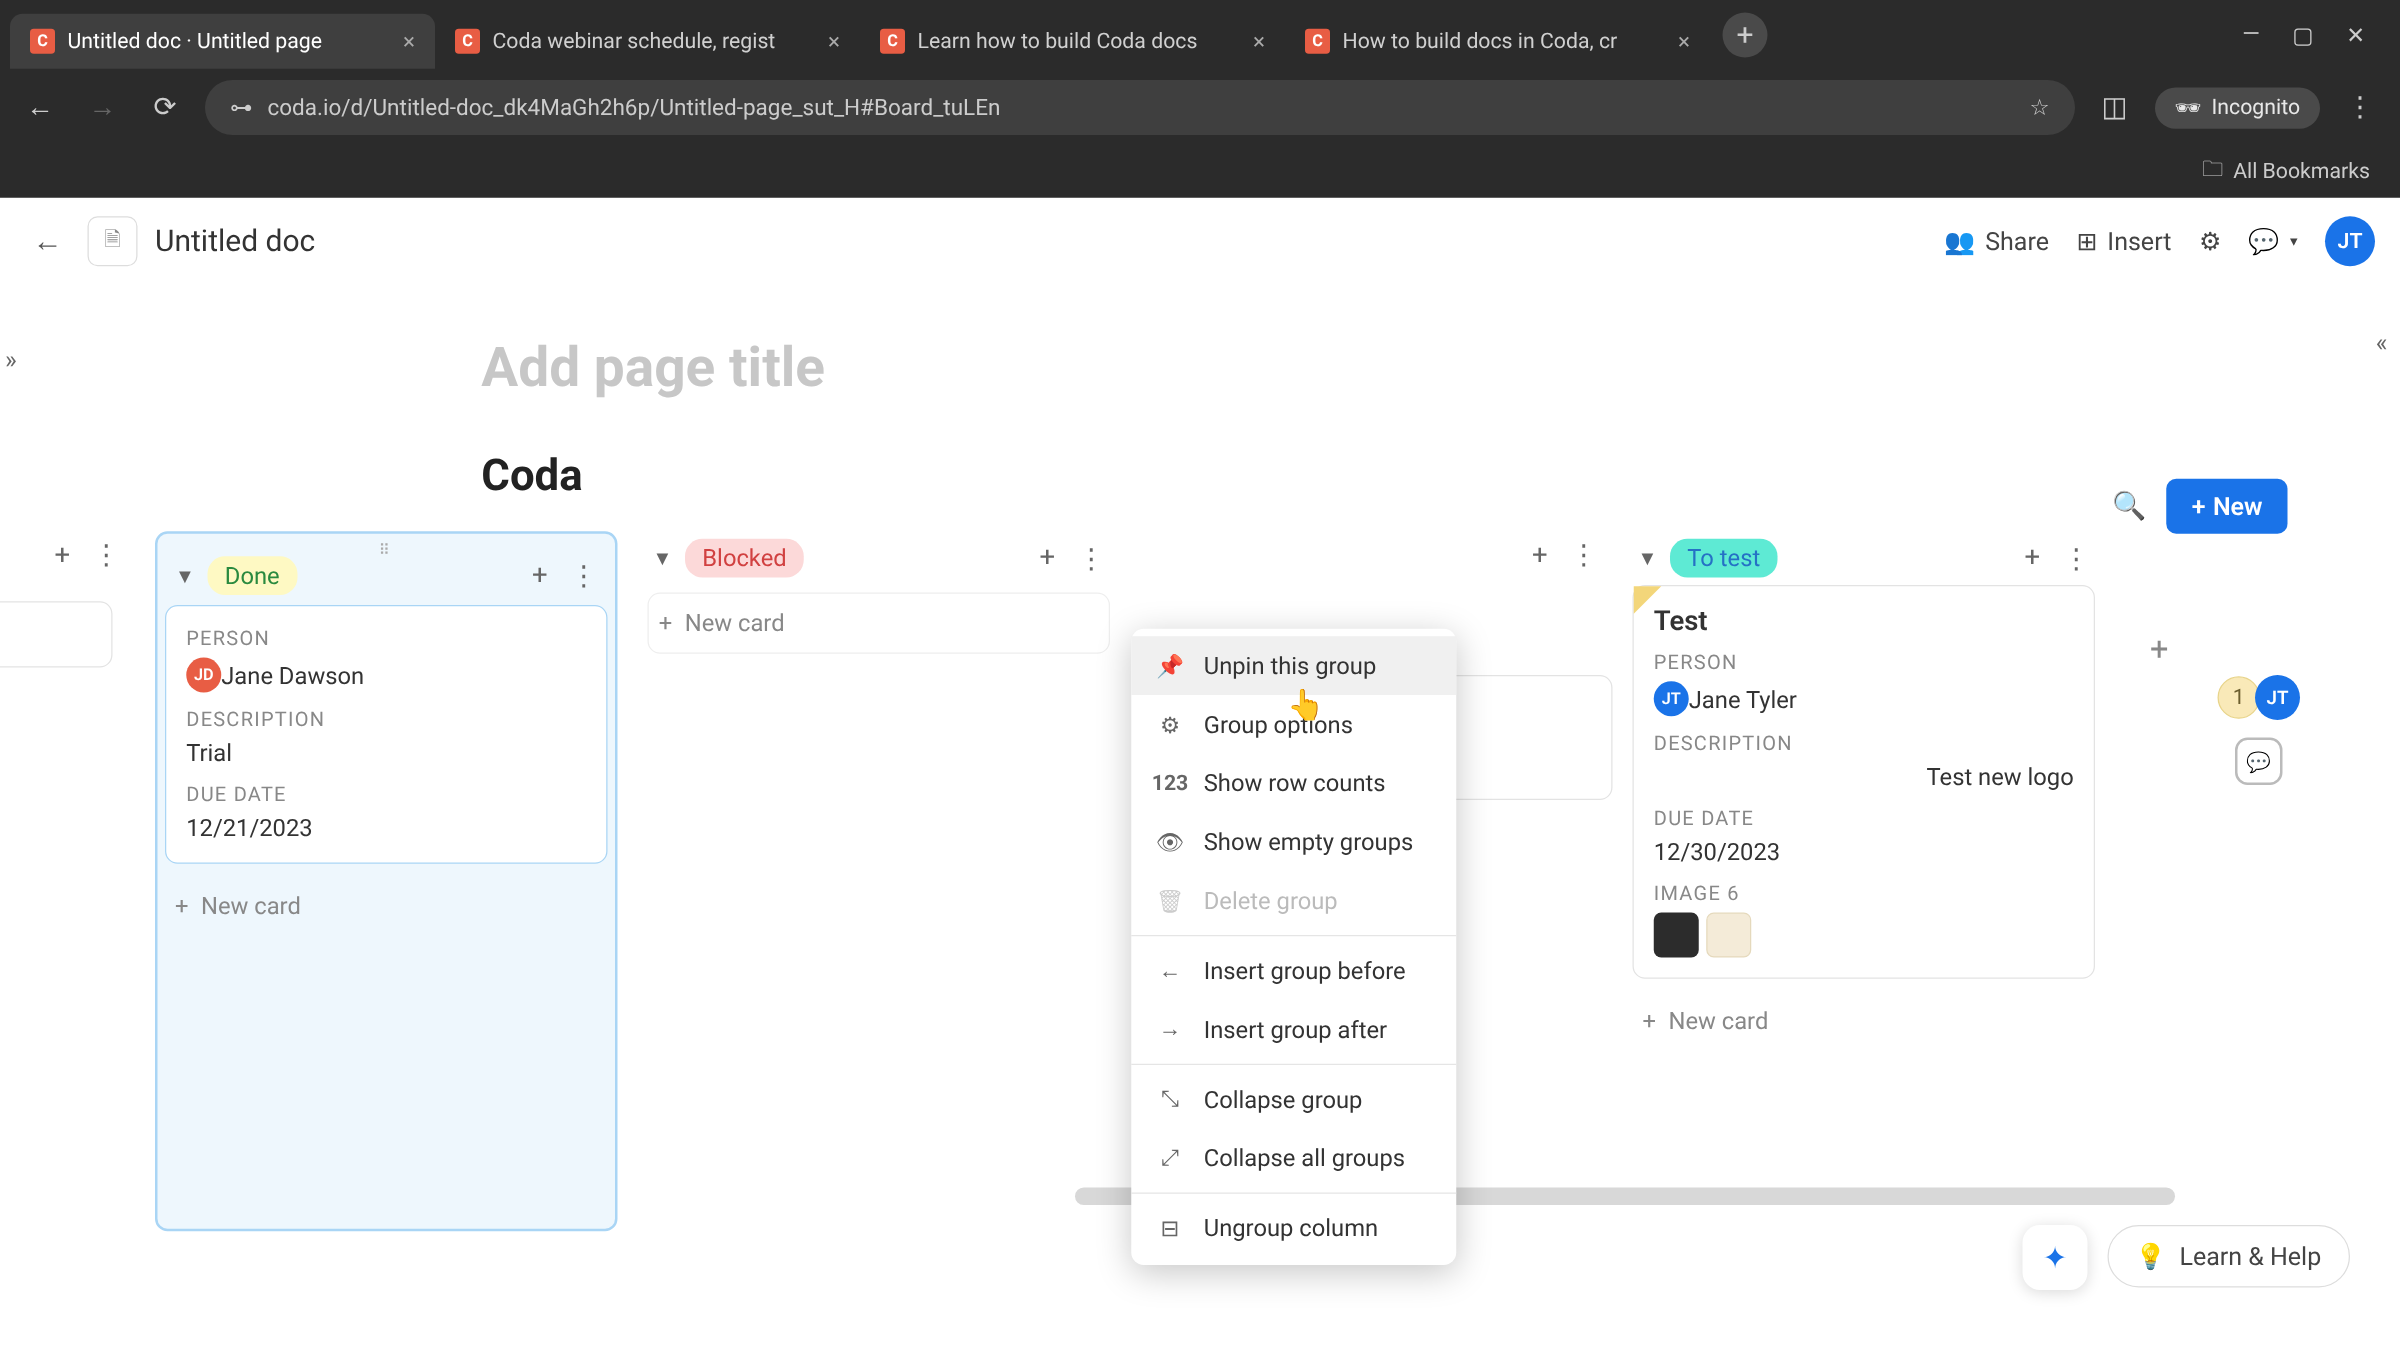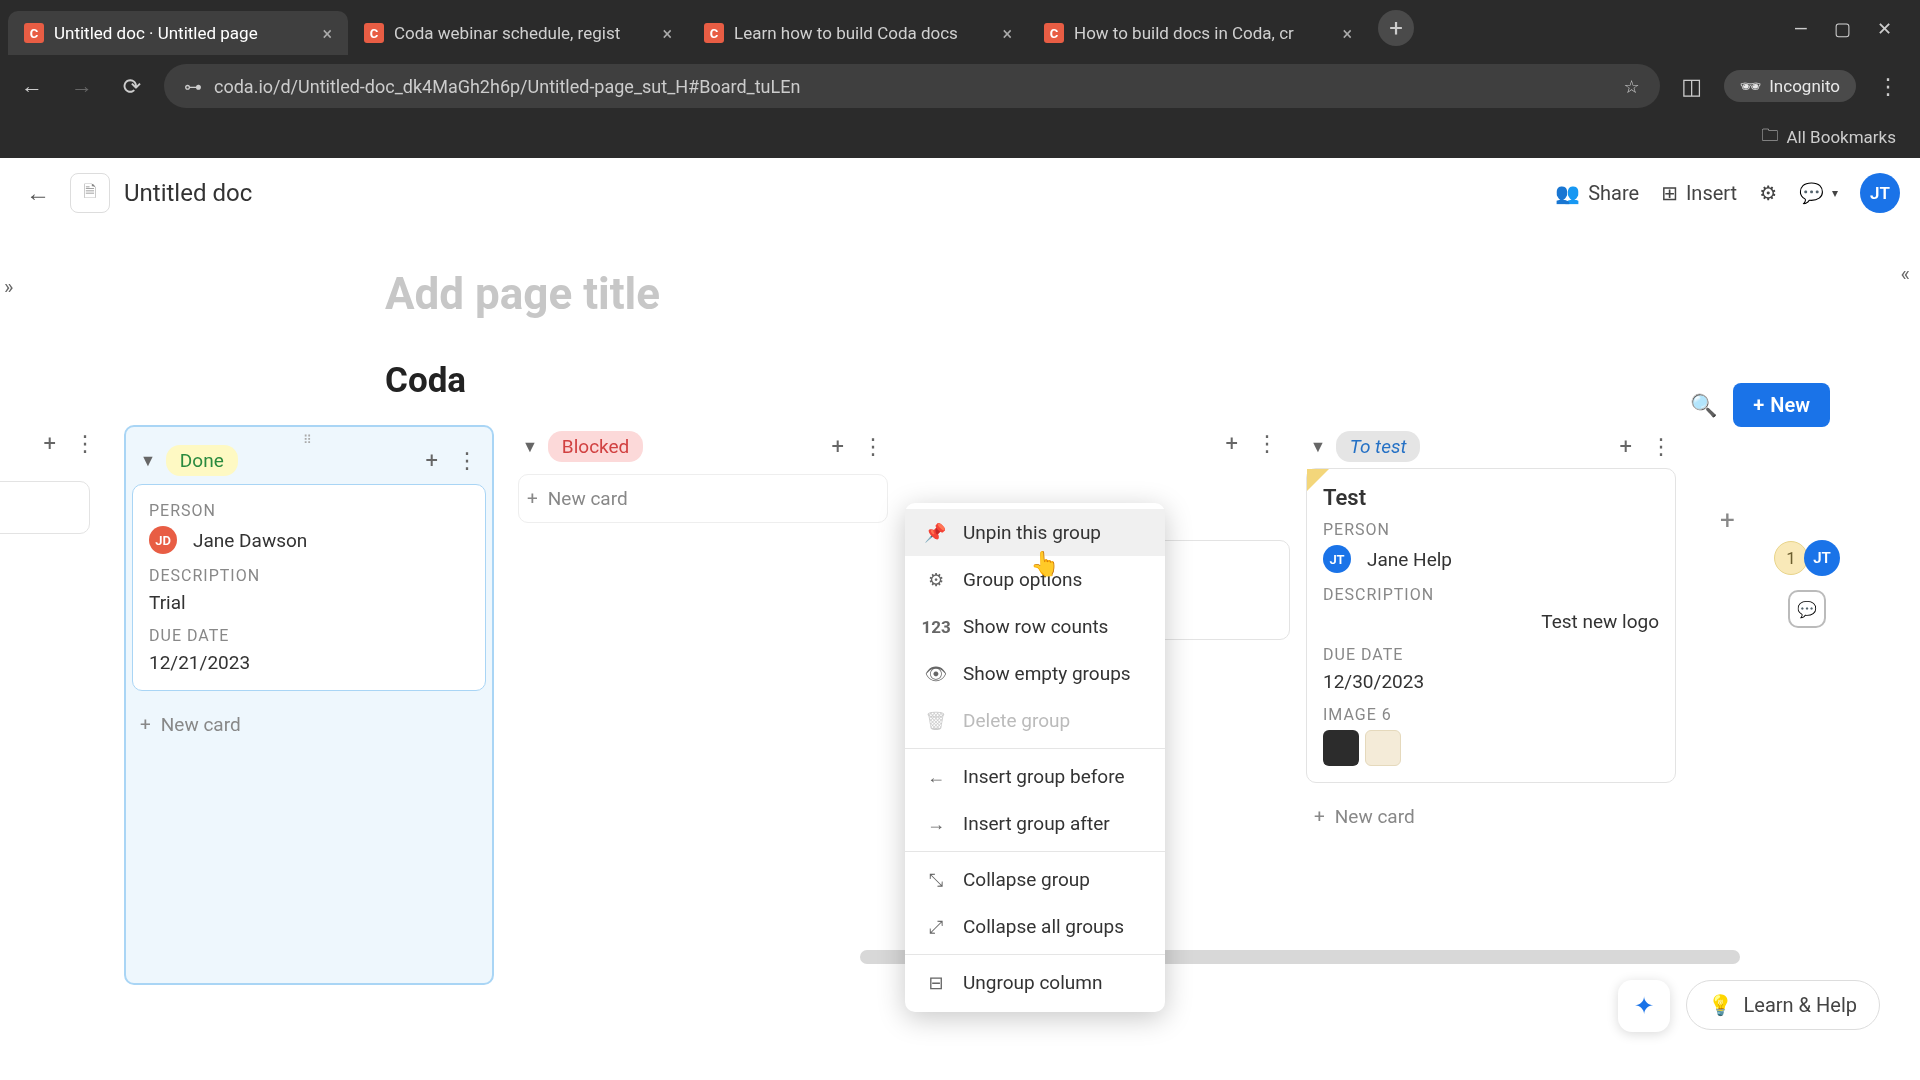--- a/index.html
+++ b/index.html
@@ -54,31 +54,31 @@
 .partial-col { width: 100px; flex-shrink:0; position:relative; }
 .partial-card { position:absolute; left:-60px; top:56px; width:150px; border:1px solid #e3e3e3; border-radius:10px; padding:14px; background:#fff; }
 
 .col { width: 370px; flex-shrink: 0; }
 .col-header { display: flex; align-items: center; gap: 10px; padding: 6px 4px; }
 .col-hdr-right { margin-left: auto; display: flex; align-items: center; gap: 18px; }
 .caret { color: #666; font-size: 16px; }
 .pill { border-radius: 14px; padding: 4px 14px; font-size: 19px; }
 .pill-green { background: #fef9c3; color: #2a8a3f; }
 .pill-red { background: #fcd9d9; color: #d14141; }
-.pill-blue { background: #e5e5e5; color: #2571c5; font-style: italic; }
+.pill-blue { background: #5eead4; color: #2571c5; }
 .plus-sm, .more-sm, .add-sm { color: #666; font-size: 22px; }
 
 .done-col { border: 2px solid #a9d5f5; background: #eef7fd; border-radius: 10px; padding: 6px; width: 370px; }
 .done-col .col-header { padding: 2px 8px 8px 8px; }
 .drag-dots { text-align:center; color:#aaa; letter-spacing:3px; font-size:12px; height:10px; }
 
 .card { background: #fff; border: 1px solid #e3e3e3; border-radius: 10px; padding: 16px; margin-bottom: 10px; }
 .done-col .card { border-color: #a9d5f5; }
 .card-label { font-size: 16px; letter-spacing: 1px; color: #888; margin-bottom: 6px; }
-.card-row { display:flex; align-items:center; gap:16px; margin-bottom:12px; }
+.card-row { display:flex; align-items:center; gap:0; margin-bottom:12px; }
 .person-av { width:28px; height:28px; border-radius:50%; display:flex; align-items:center; justify-content:center; color:#fff; font-size:13px; font-weight:600; }
 .av-jd { background:#e85d44; }
 .av-jt { background:#1a73e8; }
 .card-val { font-size: 19px; color: #333; }
 .card-title-big { font-size:22px; font-weight:600; color:#333; margin-bottom:10px; }
 .img-thumbs { display:flex; gap:6px; }
 .thumb { width:36px; height:36px; border-radius:6px; }
 .thumb-dark { background:#2c2c2c; }
 .thumb-cream { background:#f4ebd8; border:1px solid #e5d9bc; }
 
@@ -283,21 +283,21 @@
           <span class="plus-sm">+</span>
           <span class="more-sm">⋮</span>
         </div>
       </div>
       <div class="card test-card-wrap">
         <div class="fold-corner"></div>
         <div class="card-title-big">Test</div>
         <div class="card-label">PERSON</div>
         <div class="card-row">
           <div class="person-av av-jt">JT</div>
-          <div class="card-val">Jane Help</div>
+          <div class="card-val">Jane Tyler</div>
         </div>
         <div class="card-label">DESCRIPTION</div>
         <div class="card-val" style="margin-bottom:12px;text-align:right;">Test new logo</div>
         <div class="card-label">DUE DATE</div>
         <div class="card-val" style="margin-bottom:12px;">12/30/2023</div>
         <div class="card-label">IMAGE 6</div>
         <div class="img-thumbs">
           <div class="thumb thumb-dark"></div>
           <div class="thumb thumb-cream"></div>
         </div>

